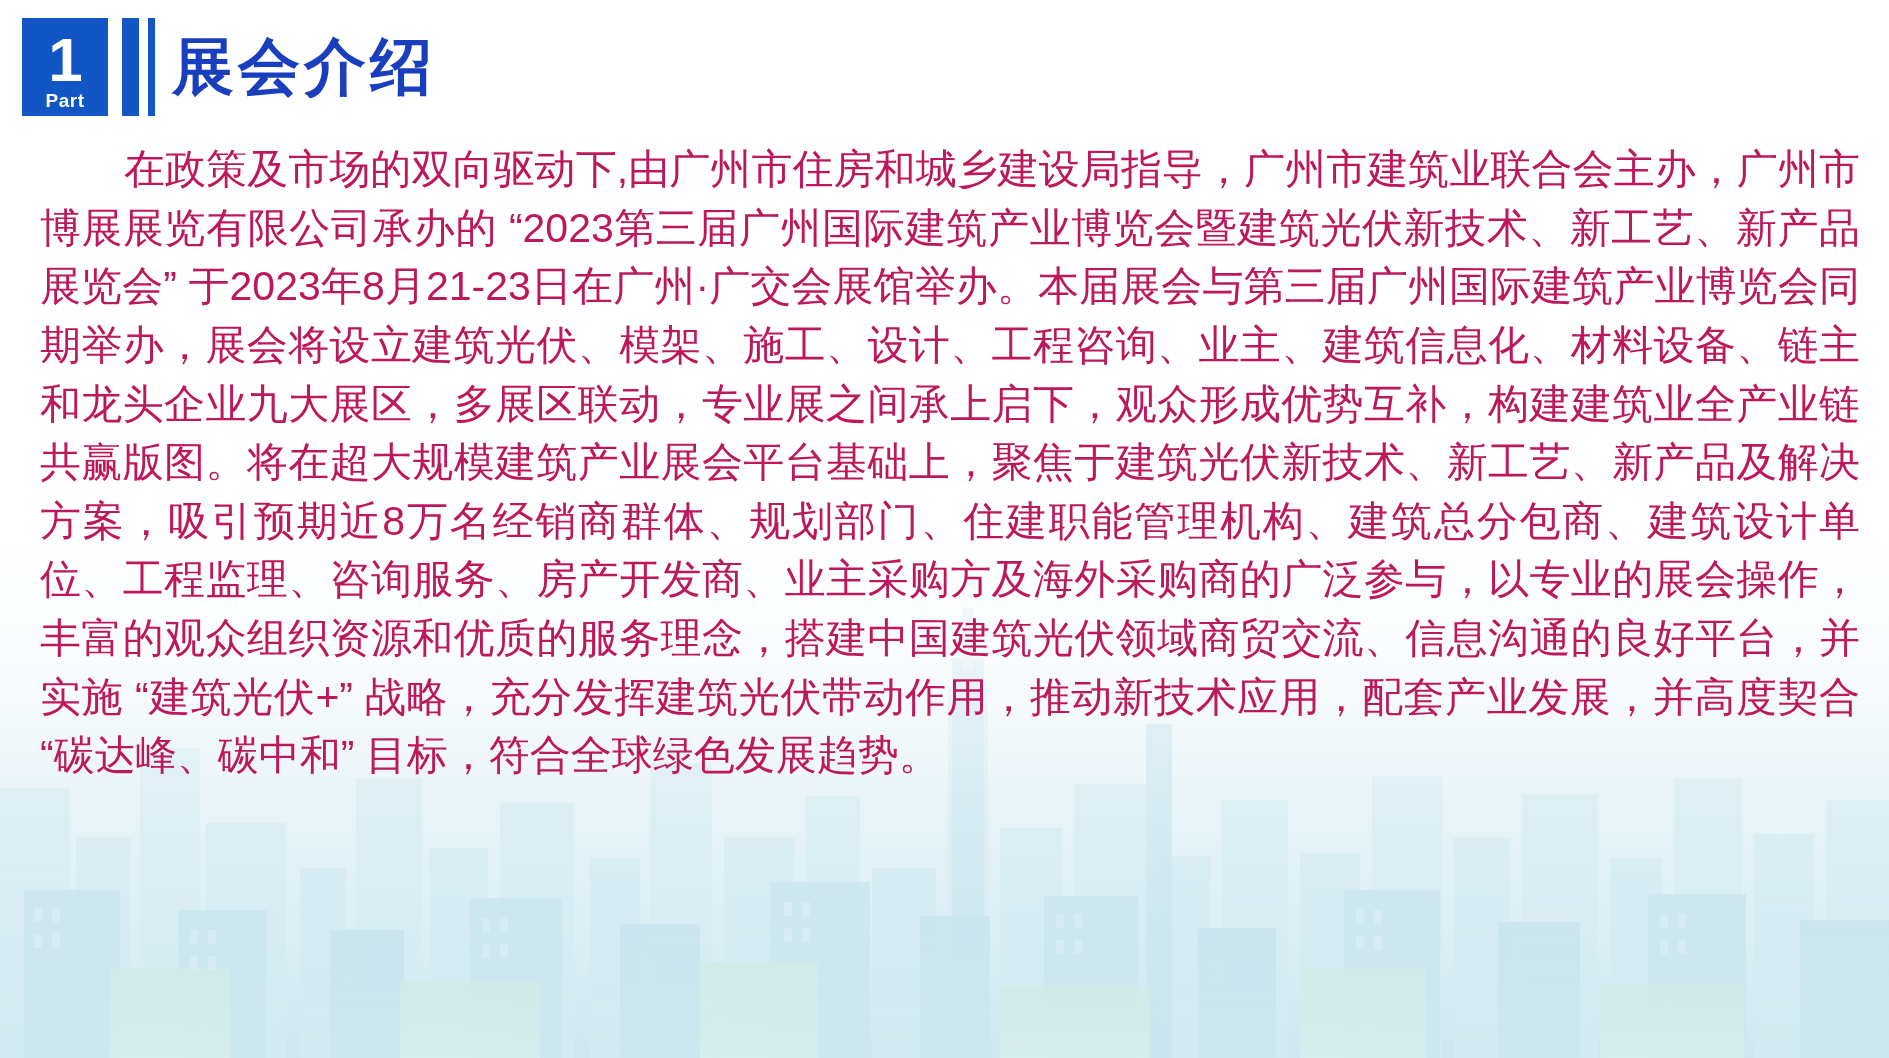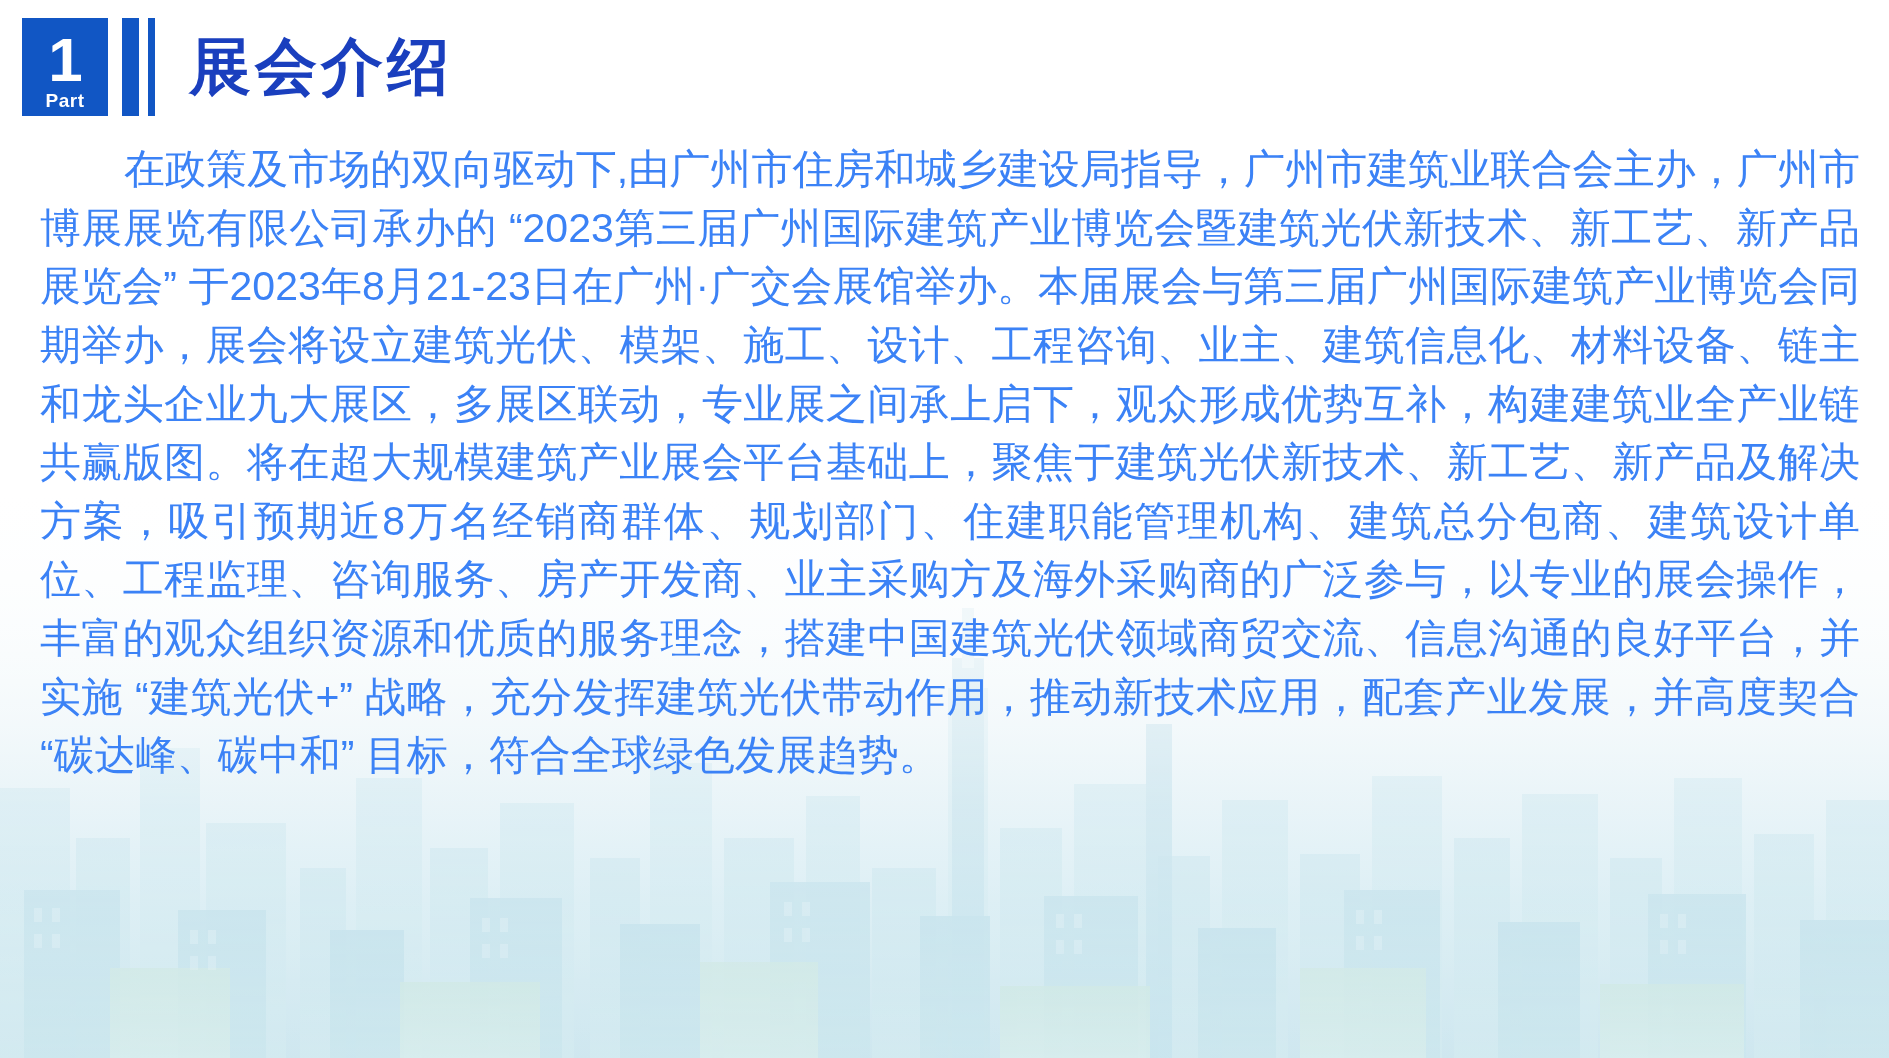--- a/index.html
+++ b/index.html
@@ -92,37 +92,37 @@
     background: #1156c4;
     margin-left: 14px;
   }
   .bar-thin {
     width: 7px;
     height: 98px;
     background: #1156c4;
     margin-left: 9px;
   }
   .section-title {
-    margin-left: 34px;
+    margin-left: 17px;
     color: #1a3fbe;
     font-size: 62px;
     font-weight: 700;
     letter-spacing: 4px;
     line-height: 1;
     white-space: nowrap;
   }
 
   
   .body-text {
     position: absolute;
     left: 40px;
     top: 140px;
     width: 1820px;
     z-index: 4;
-    color: #3b82f6;
+    color: #be185d;
     font-size: 41px;
     line-height: 1.43;
     text-align: justify;
     text-justify: inter-character;
     text-indent: 84px;
     font-family: "Liberation Sans", "DejaVu Sans", sans-serif;
     font-weight: 400;
     letter-spacing: 0px;
   }
 </style>

